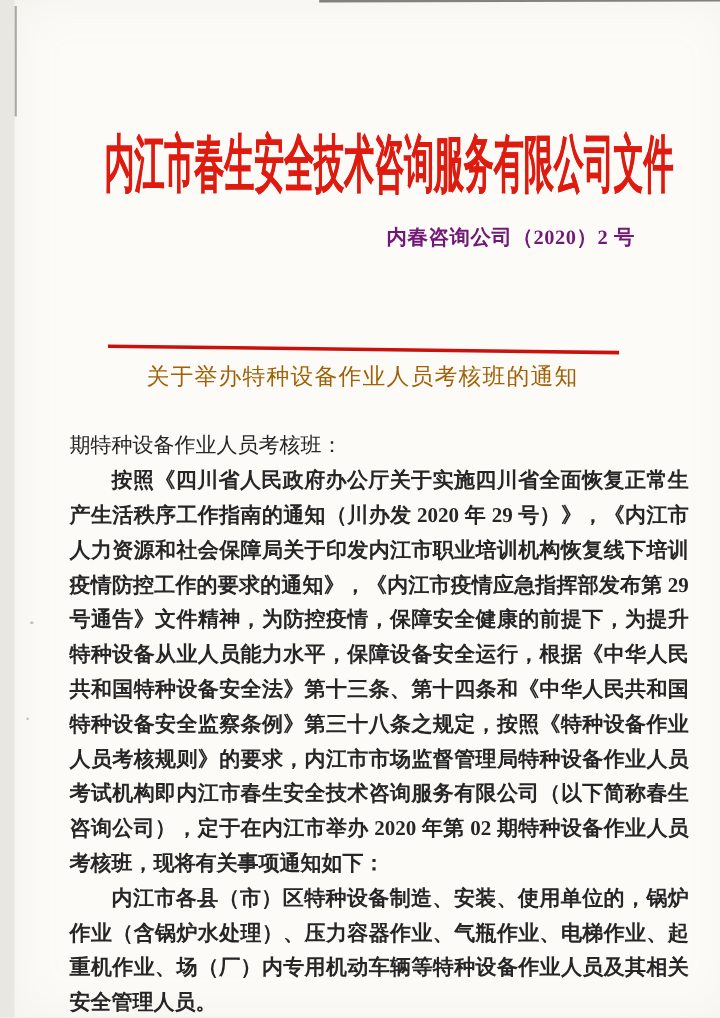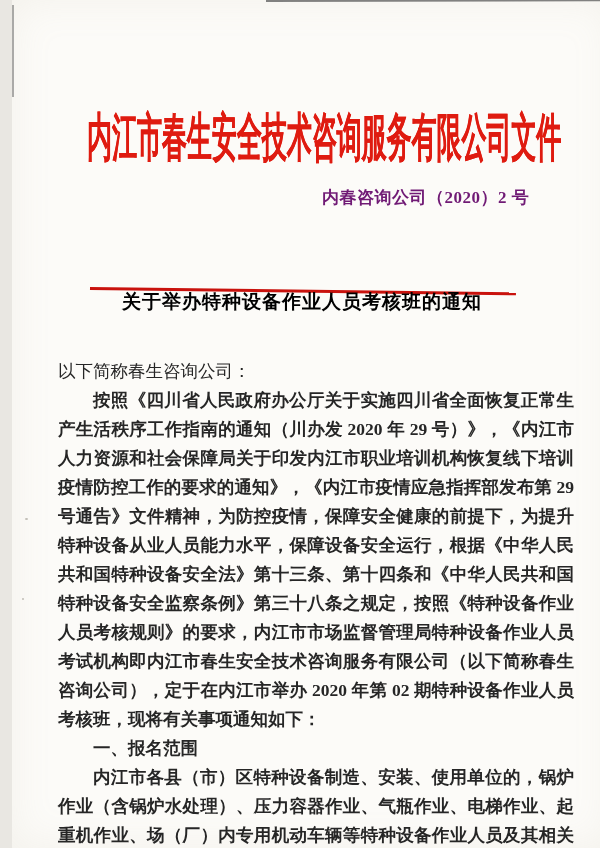--- a/index.html
+++ b/index.html
@@ -42,22 +42,22 @@
   .doc-number{
     position:absolute;left:310px;top:186px;
     font-size:17px;font-weight:bold;color:#701a75;
     white-space:nowrap;letter-spacing:0.5px;
   }
   .red-rule{
     position:absolute;left:78px;top:287px;width:426px;height:3px;
     transform:rotate(0.72deg);transform-origin:left top;
   }
   .doc-title{
-    position:absolute;left:110px;top:289px;
-    font-size:19px;font-weight:bold;color:#000000;
+    position:absolute;left:110px;top:301px;
+    font-size:19px;font-weight:normal;color:#a16207;
     white-space:nowrap;letter-spacing:1px;
   }
   .body-text{
     position:absolute;left:46px;top:357px;width:516px;
     font-size:17.5px;line-height:29px;color:#262626;
     text-align:justify;
   }
   .body-text p{margin:0;padding:0;}
   .indent{text-indent:2em;font-weight:bold;}
   .section-heading{font-weight:bold;text-indent:2em;}
@@ -74,19 +74,18 @@
 
   <div class="letterhead" style="color: rgb(223, 27, 16);">内江市春生安全技术咨询服务有限公司文件</div>
 
   <div class="doc-number">内春咨询公司（2020）2 号</div>
 
   <div class="red-rule" style="background: rgb(201, 18, 13);"></div>
 
   <div class="doc-title">关于举办特种设备作业人员考核班的通知</div>
 
   <div class="body-text">
-    <p>以下简称春生咨询公司：</p>
+    <p>期特种设备作业人员考核班：</p>
     <p class="indent">按照《四川省人民政府办公厅关于实施四川省全面恢复正常生产生活秩序工作指南的通知（川办发 2020 年 29 号）》，《内江市人力资源和社会保障局关于印发内江市职业培训机构恢复线下培训疫情防控工作的要求的通知》，《内江市疫情应急指挥部发布第 29 号通告》文件精神，为防控疫情，保障安全健康的前提下，为提升特种设备从业人员能力水平，保障设备安全运行，根据《中华人民共和国特种设备安全法》第十三条、第十四条和《中华人民共和国特种设备安全监察条例》第三十八条之规定，按照《特种设备作业人员考核规则》的要求，内江市市场监督管理局特种设备作业人员考试机构即内江市春生安全技术咨询服务有限公司（以下简称春生咨询公司），定于在内江市举办 2020 年第 02 期特种设备作业人员考核班，现将有关事项通知如下：</p>
-    <p class="section-heading">一、报名范围</p>
     <p class="indent">内江市各县（市）区特种设备制造、安装、使用单位的，锅炉作业（含锅炉水处理）、压力容器作业、气瓶作业、电梯作业、起重机作业、场（厂）内专用机动车辆等特种设备作业人员及其相关安全管理人员。</p>
   </div>
 
 </div>
 
 </body></html>

